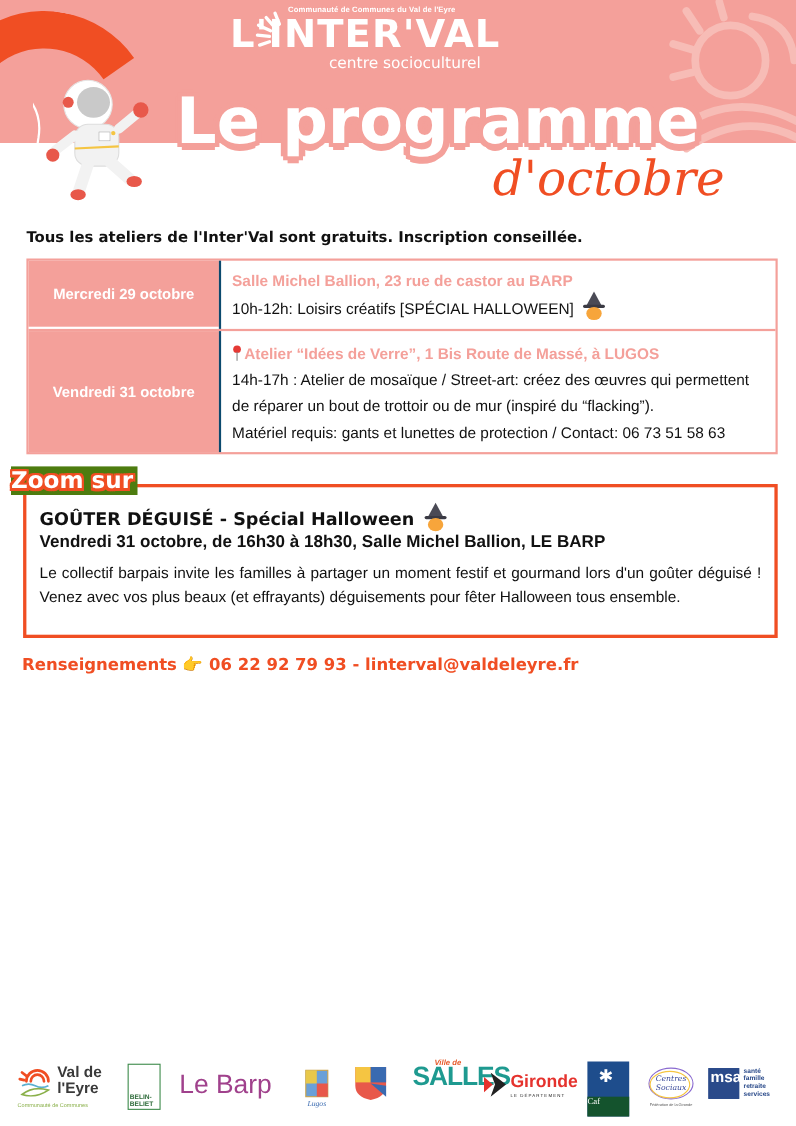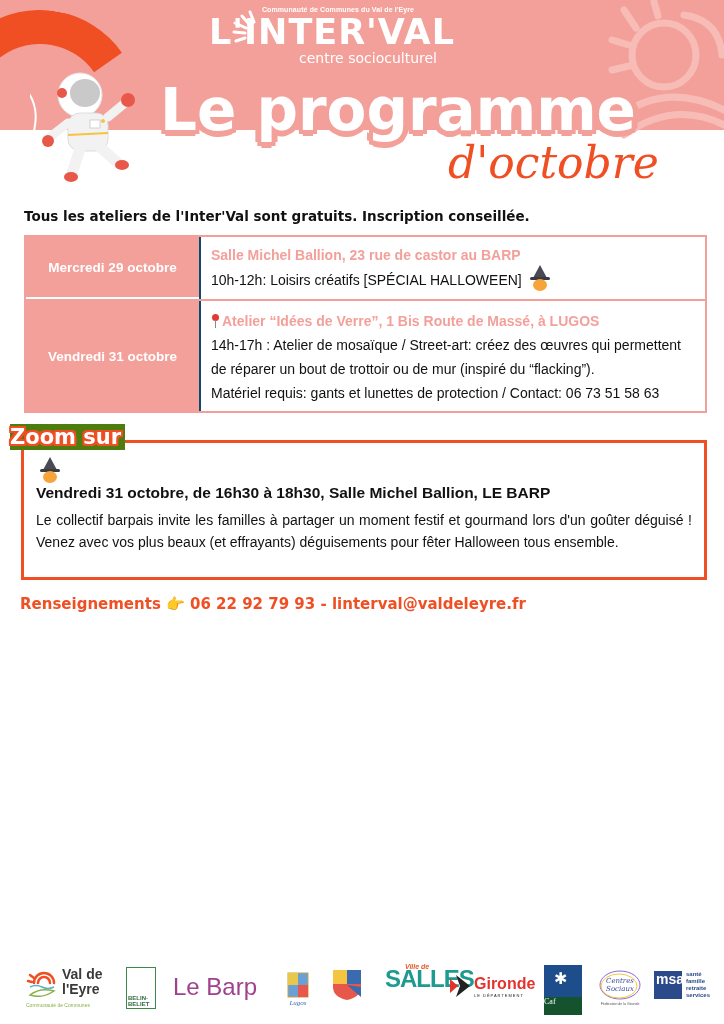--- a/index.html
+++ b/index.html
@@ -109,21 +109,21 @@
   }
 
   
   .contact {
     position: absolute; left: 20px; top: 595px;
     font-family: "DejaVu Sans", sans-serif; font-weight: bold; font-size: 15px; color: #f04e23;
   }
   .contact .hand { color: #f7c23b; }
 
   
-  .logos { position: absolute; left: 10px; top: 955px; width: 601px; height: 60px; }
+  .logos { position: absolute; left: 0; top: 955px; width: 601px; height: 60px; }
   .logo { position: absolute; }
   .lg-val { left: 14px; top: 10px; width: 90px; height: 45px; }
   .lg-val .txt { position: absolute; left: 38px; top: 2px; font-weight: bold; font-size: 14px; line-height: 15px; color: #3a3a3a; }
   .lg-val .sub { position: absolute; left: 2px; top: 37px; font-size: 5px; color: #8ab04a; white-space: nowrap; }
   .lg-val .sun { position: absolute; left: 2px; top: 4px; width: 32px; height: 28px; }
   .lg-belin { left: 116px; top: 12px; width: 30px; height: 42px; border: 1.5px solid #3c8a4a; }
   .lg-belin .t { position: absolute; bottom: 1px; left: 1px; font-size: 6px; font-weight: bold; color: #2e6b3a; line-height: 6px; }
   .lg-barp { left: 163px; top: 18px; font-size: 24px; color: #a0418c; font-family: "Liberation Sans", sans-serif; }
   .lg-lugos { left: 275px; top: 12px; width: 26px; height: 40px; }
   .lg-shield { left: 322px; top: 14px; width: 30px; height: 32px; }
@@ -221,20 +221,21 @@
       <div class="line">
         <b>Matériel requis:</b><span> gants et lunettes de protection / Contact: 06 73 51 58 63</span>
       </div>
     </div>
   </div>
 </div>
 
 <div class="zoom-box"></div>
 <div class="zoom-label">Zoom sur</div>
 <div class="zoom-title">
+  <span>GOÛTER DÉGUISÉ - Spécial Halloween</span>
   <span class="witch-pumpkin">
     <span class="hat"></span><span class="brim"></span><span class="pumpkin"></span>
   </span>
 </div>
 <div class="zoom-when">Vendredi 31 octobre, de 16h30 à 18h30, Salle Michel Ballion, LE BARP</div>
 <div class="zoom-body">Le collectif barpais invite les familles à partager un moment festif et gourmand lors d'un goûter déguisé ! Venez avec vos plus beaux (et effrayants) déguisements pour fêter Halloween tous ensemble.</div>
 
 <div class="contact">
   <span>Renseignements</span>
   <span class="hand">👉</span>

